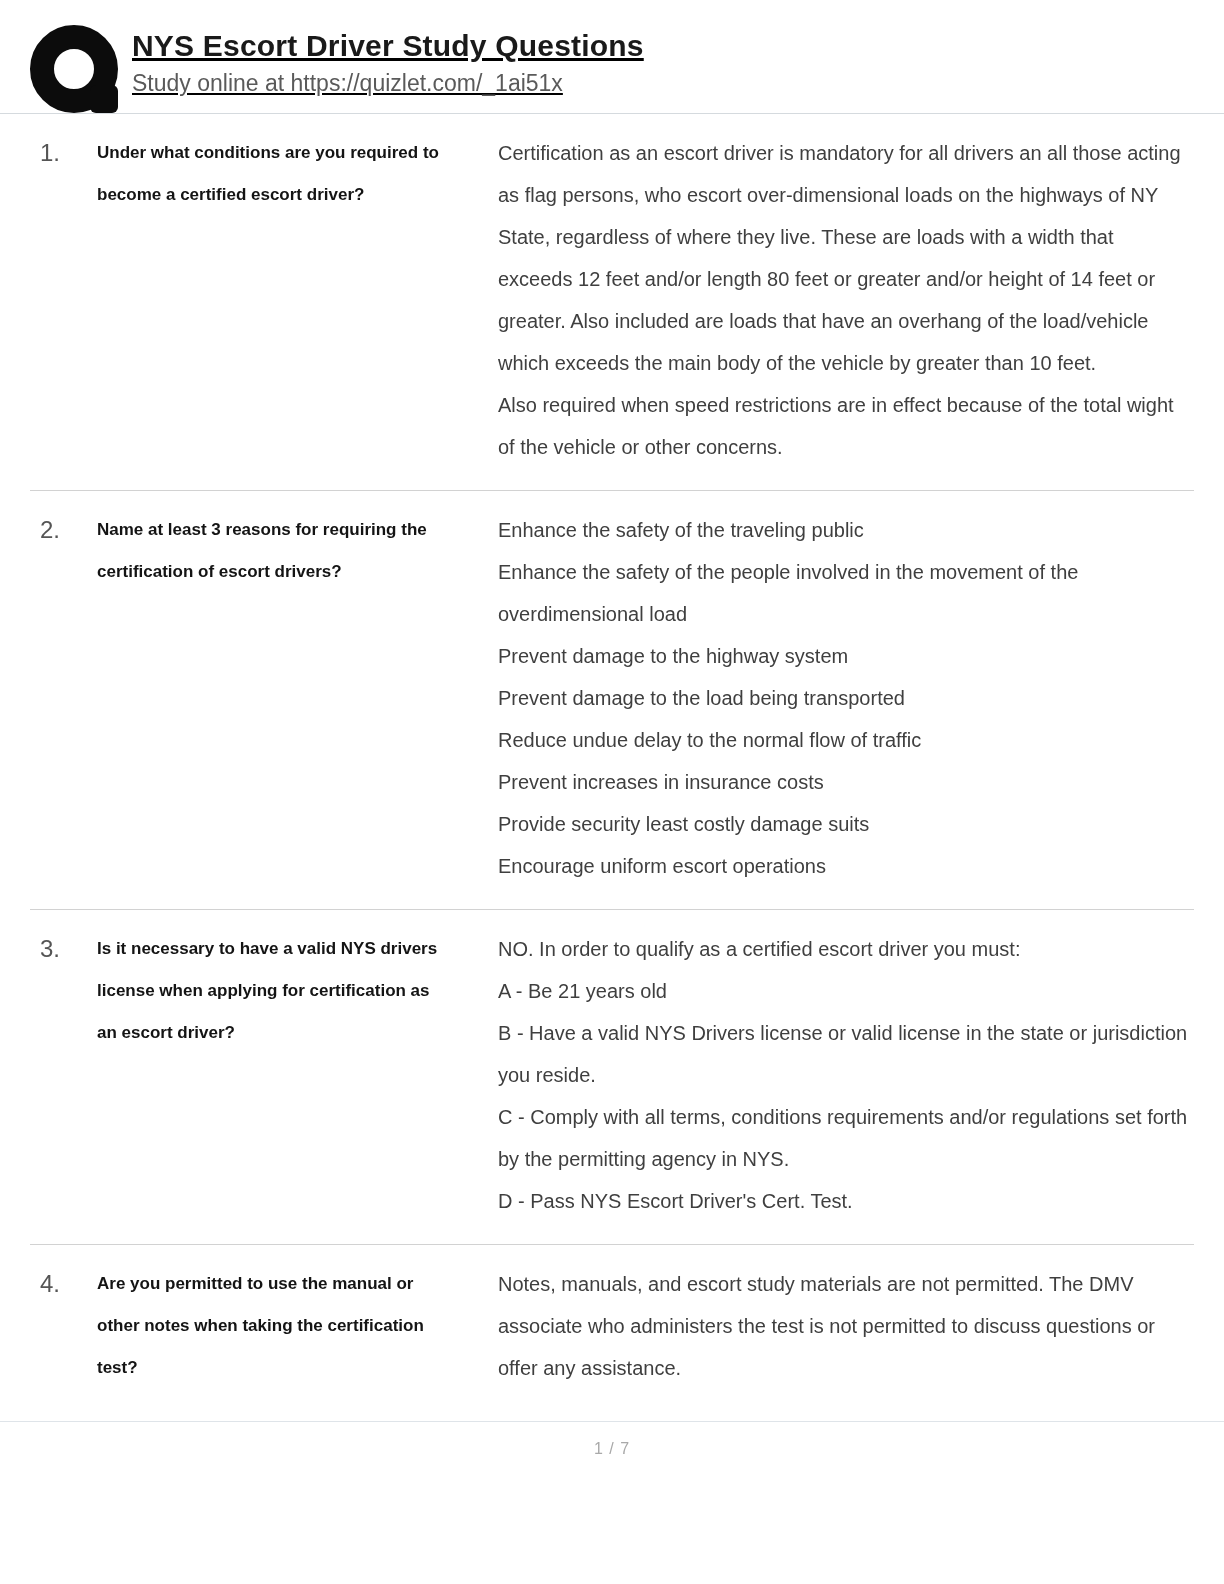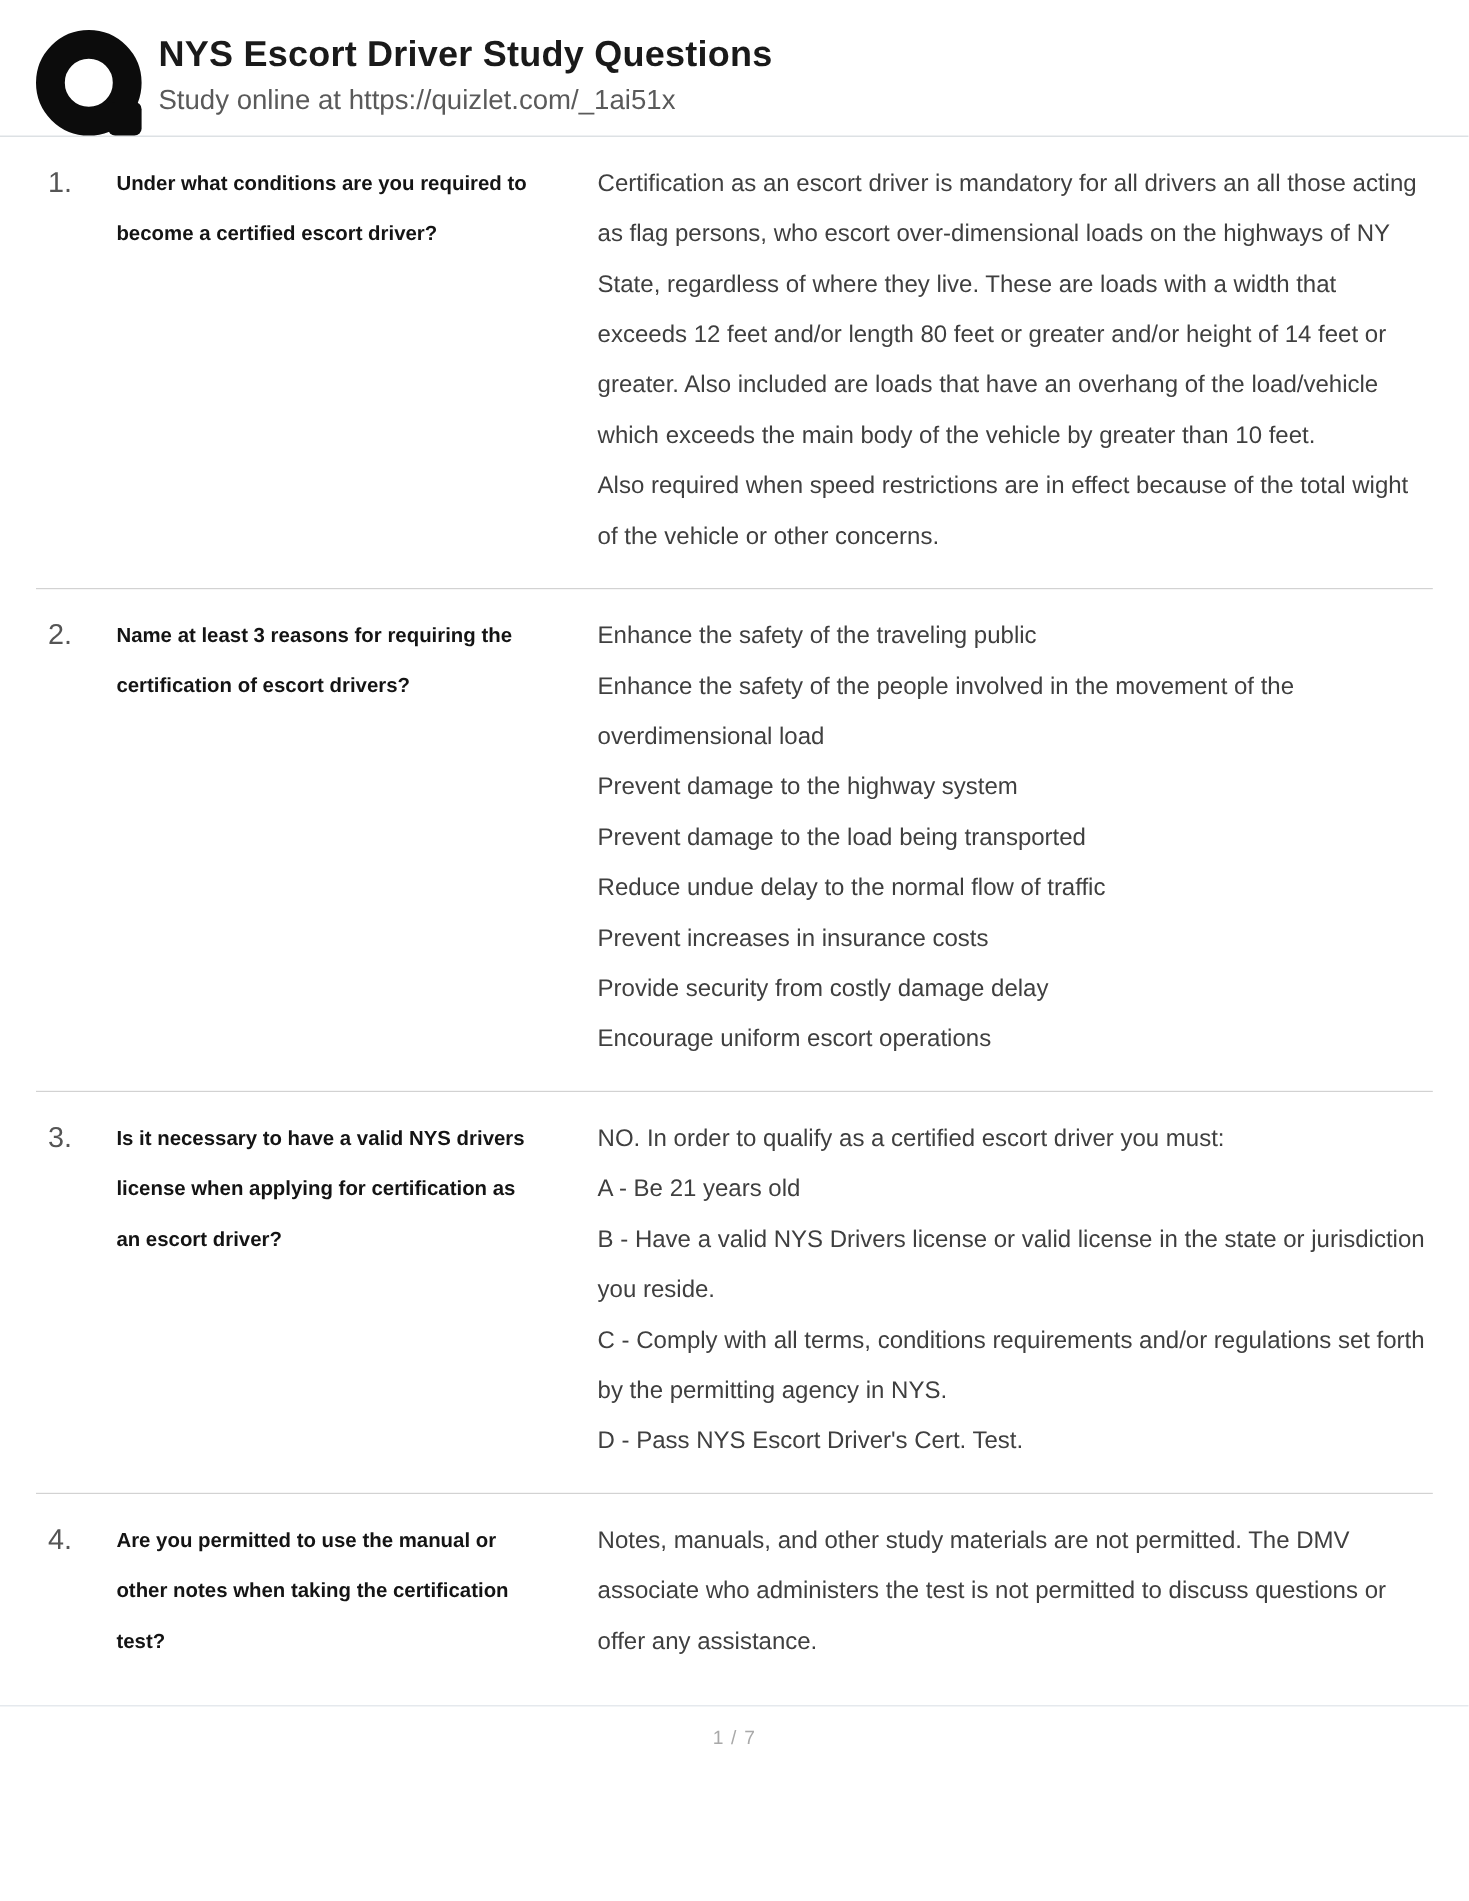--- a/index.html
+++ b/index.html
@@ -29,21 +29,21 @@
     border:24px solid #0c0c0c;
     box-sizing:border-box;
   }
   .q-tail{
     position:absolute;
     right:0;bottom:0;
     width:28px;height:28px;
     background:#0c0c0c;
     border-radius:6px;
   }
-  .head-text{padding-top:4px;}
+  .head-text{padding-top:4px;text-decoration:underline;}
   .title{
     margin:0;
     font-size:30px;
     font-weight:600;
     color:#1a1a1a;
     letter-spacing:0.2px;
   }
   .subtitle{
     margin-top:7px;
     font-size:23px;
@@ -133,21 +133,21 @@
   <section class="qa">
     <div class="num">2.</div>
     <div class="q">Name at least 3 reasons for requiring the certifi­cation of escort drivers?</div>
     <div class="a">
       <p>Enhance the safety of the traveling public</p>
       <p>Enhance the safety of the people involved in the movement of the overdimensional load</p>
       <p>Prevent damage to the highway system</p>
       <p>Prevent damage to the load being transported</p>
       <p>Reduce undue delay to the normal flow of traffic</p>
       <p>Prevent increases in insurance costs</p>
-      <p>Provide security from costly damage delay</p>
+      <p>Provide security least costly damage suits</p>
       <p>Encourage uniform escort operations</p>
     </div>
   </section>
   <div class="section-rule"></div>
 
   <section class="qa">
     <div class="num">3.</div>
     <div class="q">Is it necessary to have a valid NYS drivers license when applying for certi­fication as an escort dri­ver?</div>
     <div class="a">
       <p>NO. In order to qualify as a certified escort driver you must:</p>
@@ -156,20 +156,20 @@
       <p>C - Comply with all terms, conditions requirements and/or regulations set forth by the permitting agency in NYS.</p>
       <p>D - Pass NYS Escort Driver's Cert. Test.</p>
     </div>
   </section>
   <div class="section-rule"></div>
 
   <section class="qa">
     <div class="num">4.</div>
     <div class="q">Are you permitted to use the manual or other notes when taking the certification test?</div>
     <div class="a">
-      <p>Notes, manuals, and other study materials are not permitted. The DMV associate who administers the test is not permitted to discuss questions or offer any assistance.</p>
+      <p>Notes, manuals, and escort study materials are not permitted. The DMV associate who administers the test is not permitted to discuss questions or offer any assistance.</p>
     </div>
   </section>
 
   <div class="footer-rule"></div>
   <div class="page-indicator">1 / 7</div>
 
 </div>
 
 </body></html>

